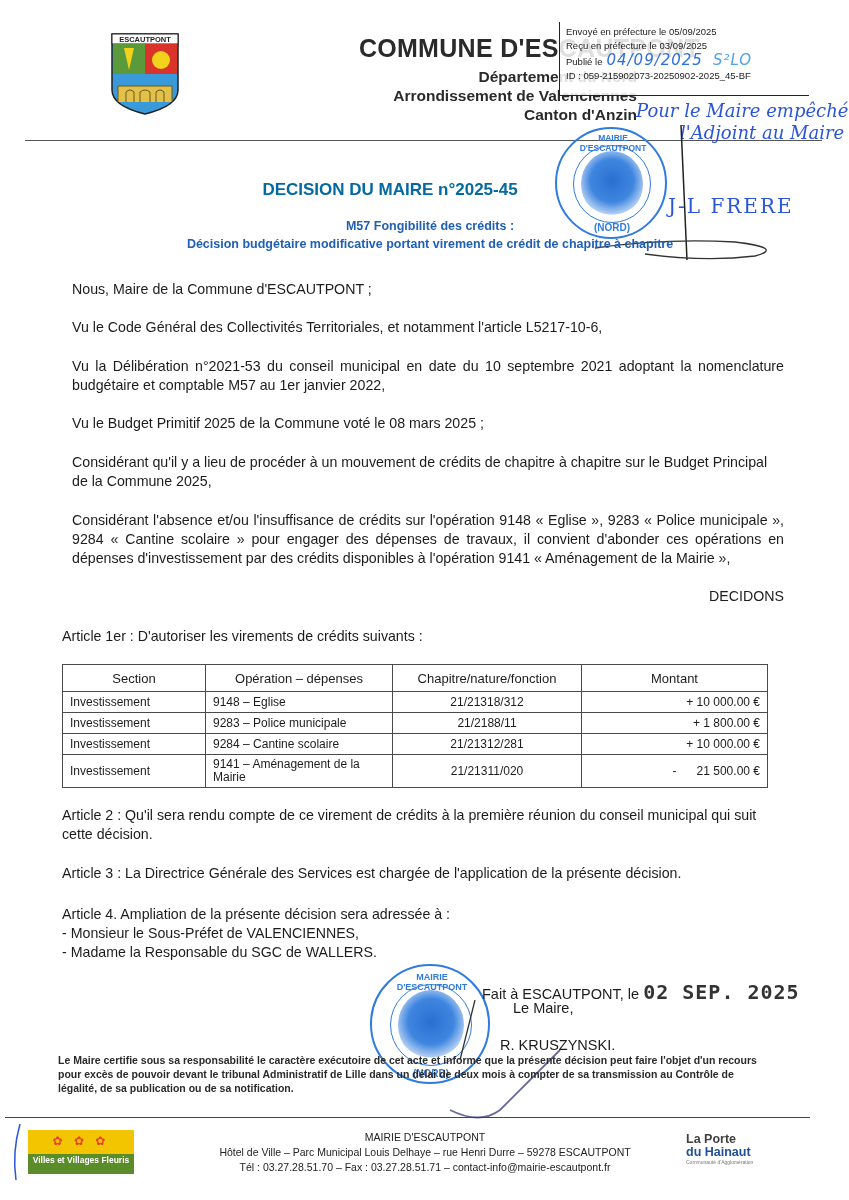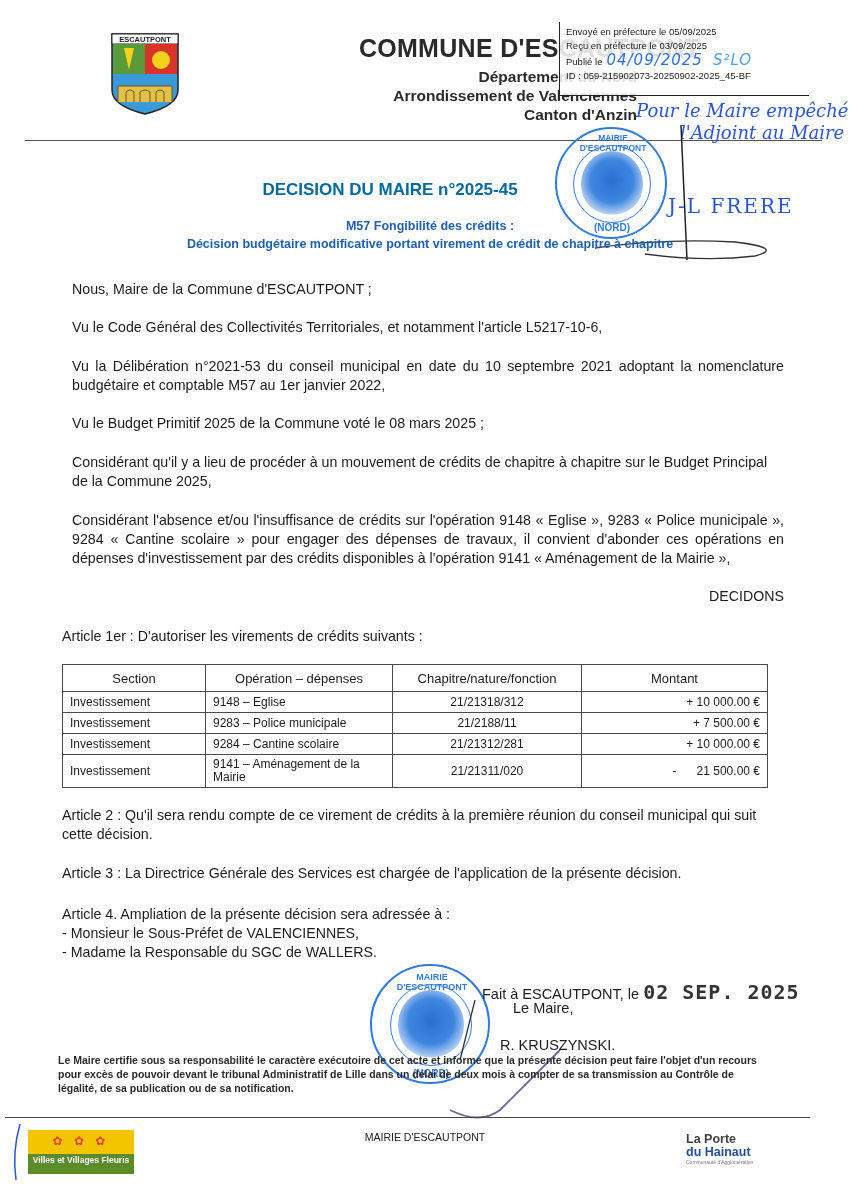--- a/index.html
+++ b/index.html
@@ -128,21 +128,21 @@
     <tr>
       <td>Investissement</td>
       <td>9148 – Eglise</td>
       <td class="c">21/21318/312</td>
       <td class="r">+ 10 000.00 €</td>
     </tr>
     <tr>
       <td>Investissement</td>
       <td>9283 – Police municipale</td>
       <td class="c">21/2188/11</td>
-      <td class="r">+ 7 500.00 €</td>
+      <td class="r">+ 1 800.00 €</td>
     </tr>
     <tr>
       <td>Investissement</td>
       <td>9284 – Cantine scolaire</td>
       <td class="c">21/21312/281</td>
       <td class="r">+ 10 000.00 €</td>
     </tr>
     <tr class="tall">
       <td>Investissement</td>
       <td style="line-height:13px;">9141 – Aménagement de la Mairie</td>
@@ -181,18 +181,20 @@
 <div class="abs foot-rule"></div>
 <svg class="abs" style="left:10px; top:1122px;" width="14" height="60">
   <path d="M10 2 Q2 30 6 58" stroke="#2b55d8" stroke-width="1.5" fill="none"></path>
 </svg>
 <div class="abs vvf">
   <div class="flowers">✿ ✿ ✿</div>
   <div class="lbl">Villes et Villages Fleuris</div>
 </div>
 <div class="abs foot-center">
   <div>MAIRIE D'ESCAUTPONT</div>
+  <div>Hôtel de Ville – Parc Municipal Louis Delhaye – rue Henri Durre – 59278 ESCAUTPONT</div>
+  <div>Tél : 03.27.28.51.70 – Fax : 03.27.28.51.71 – contact-info@mairie-escautpont.fr</div>
 </div>
 <div class="abs lpdh">
   <div class="l1">La Porte</div>
   <div class="l2">du Hainaut</div>
   <div class="l3">Communauté d'Agglomération</div>
 </div>
 
 </body></html>

